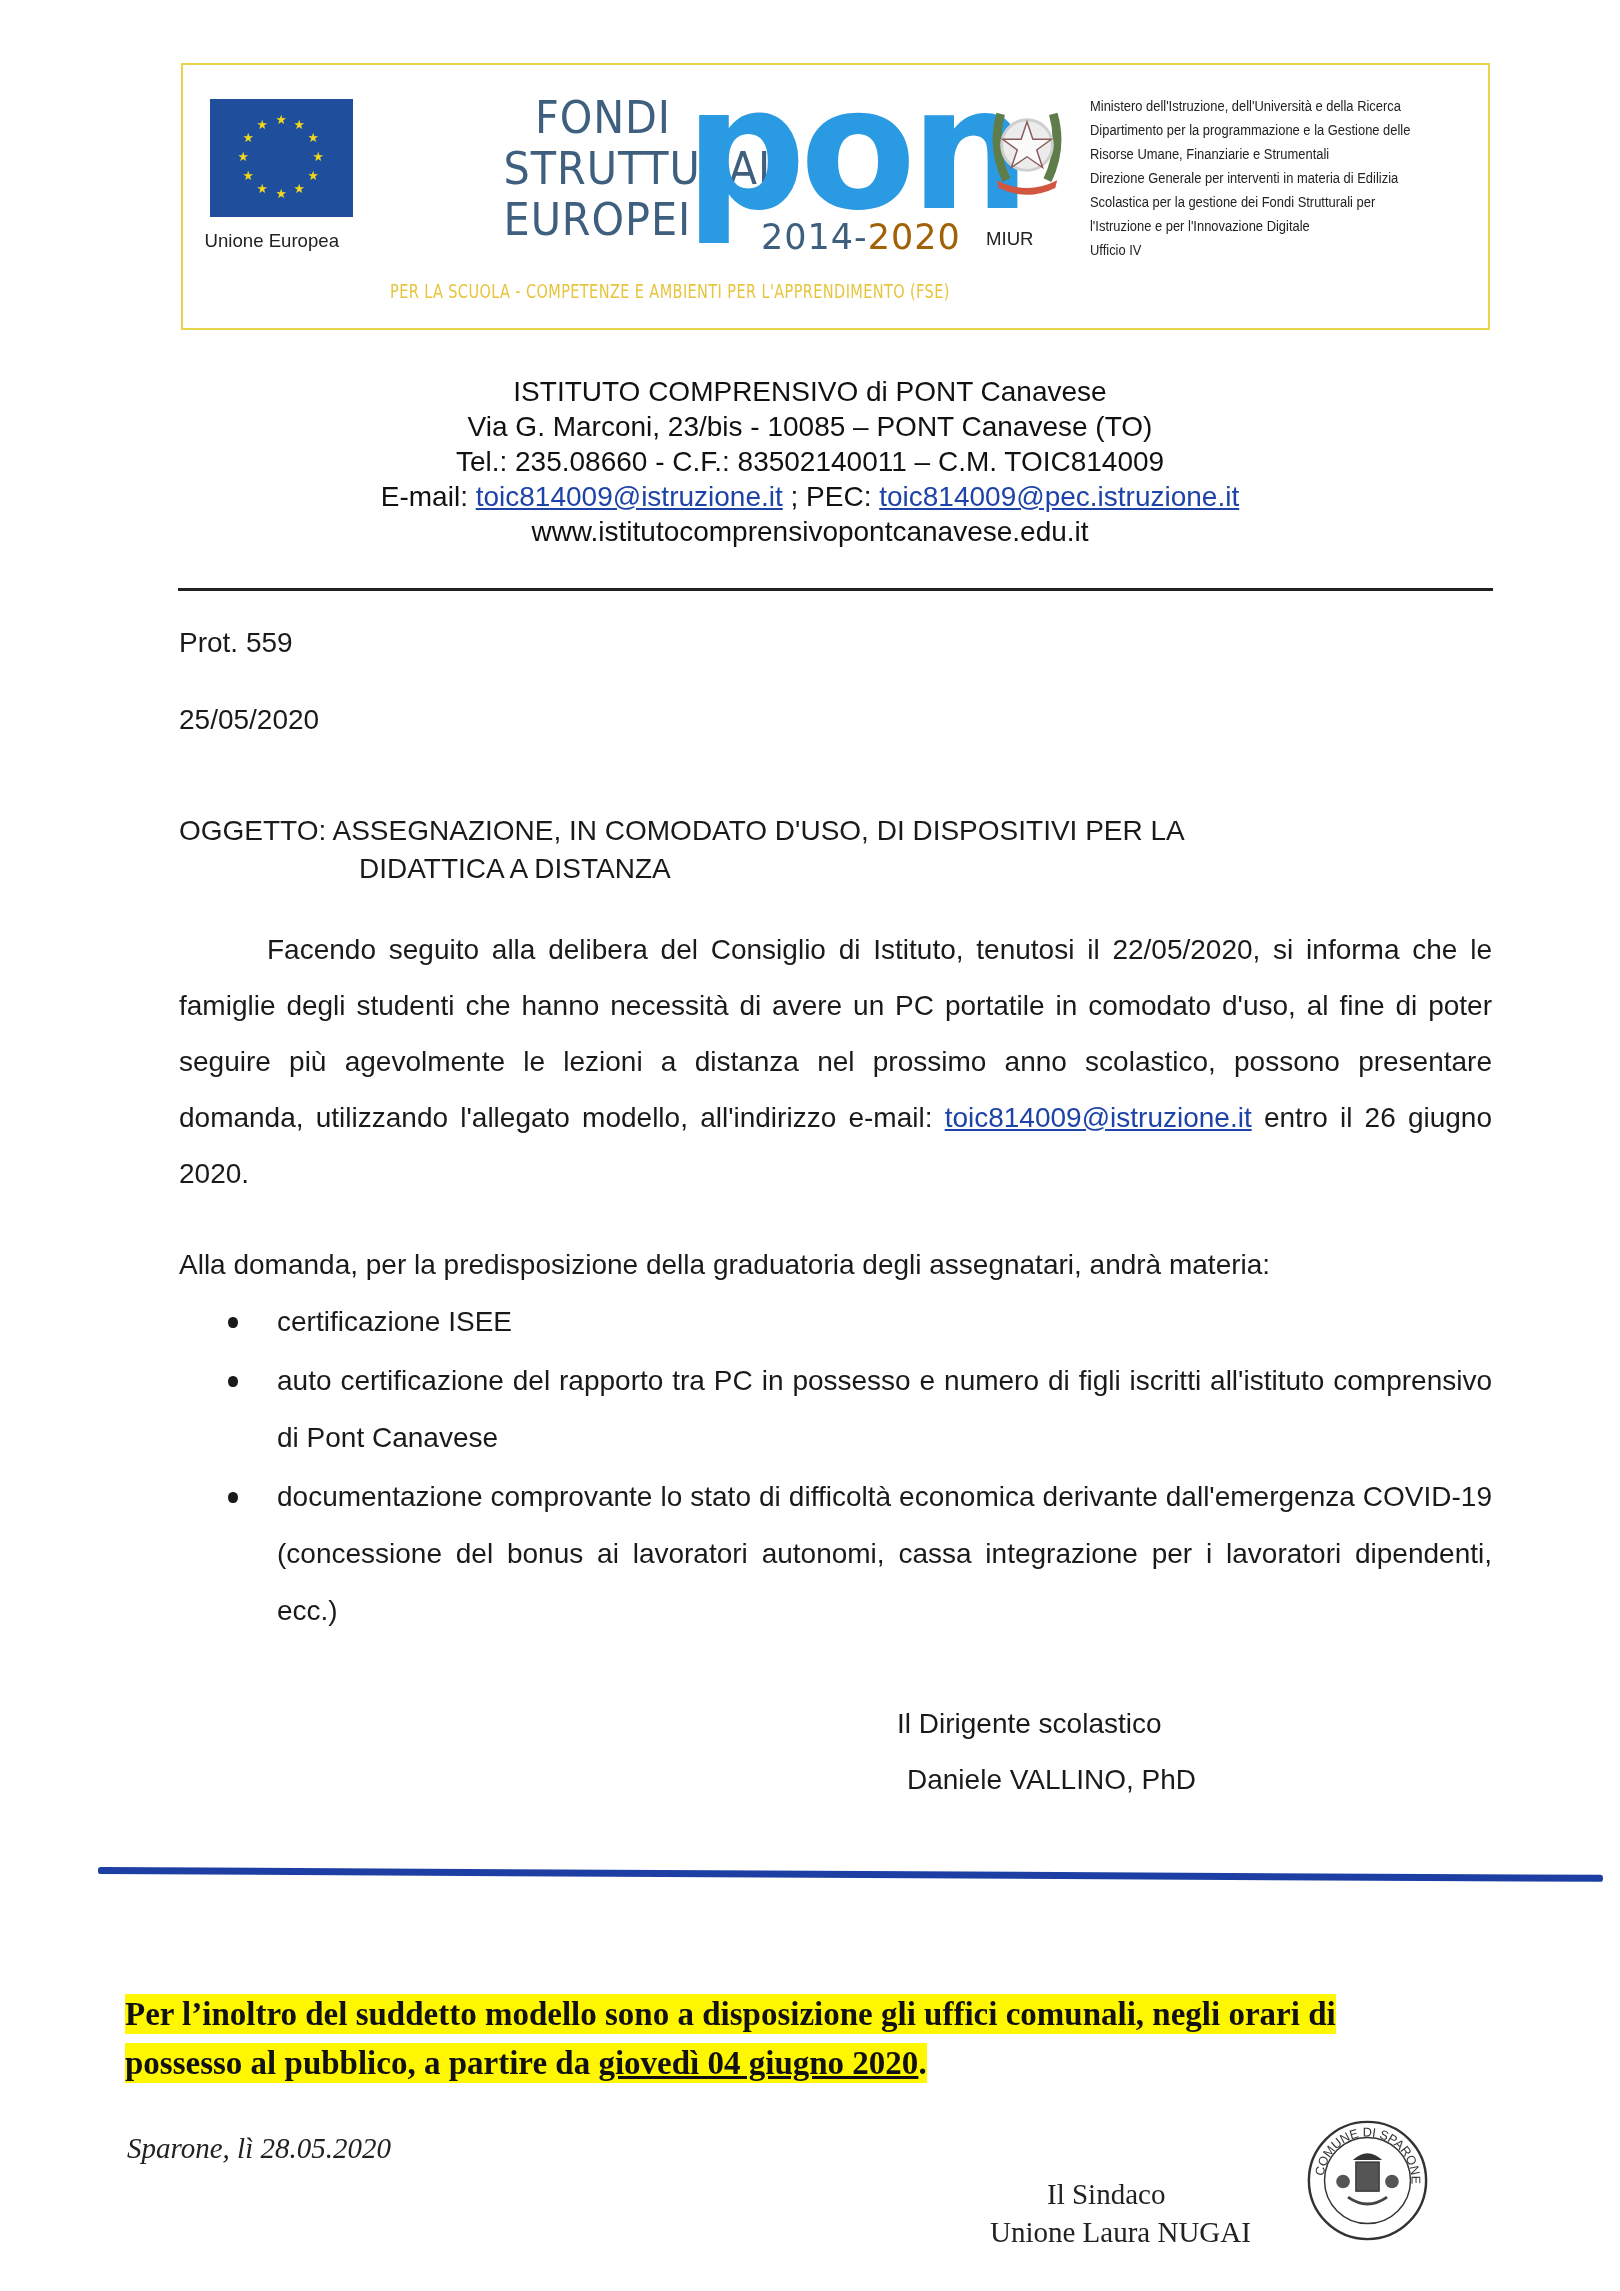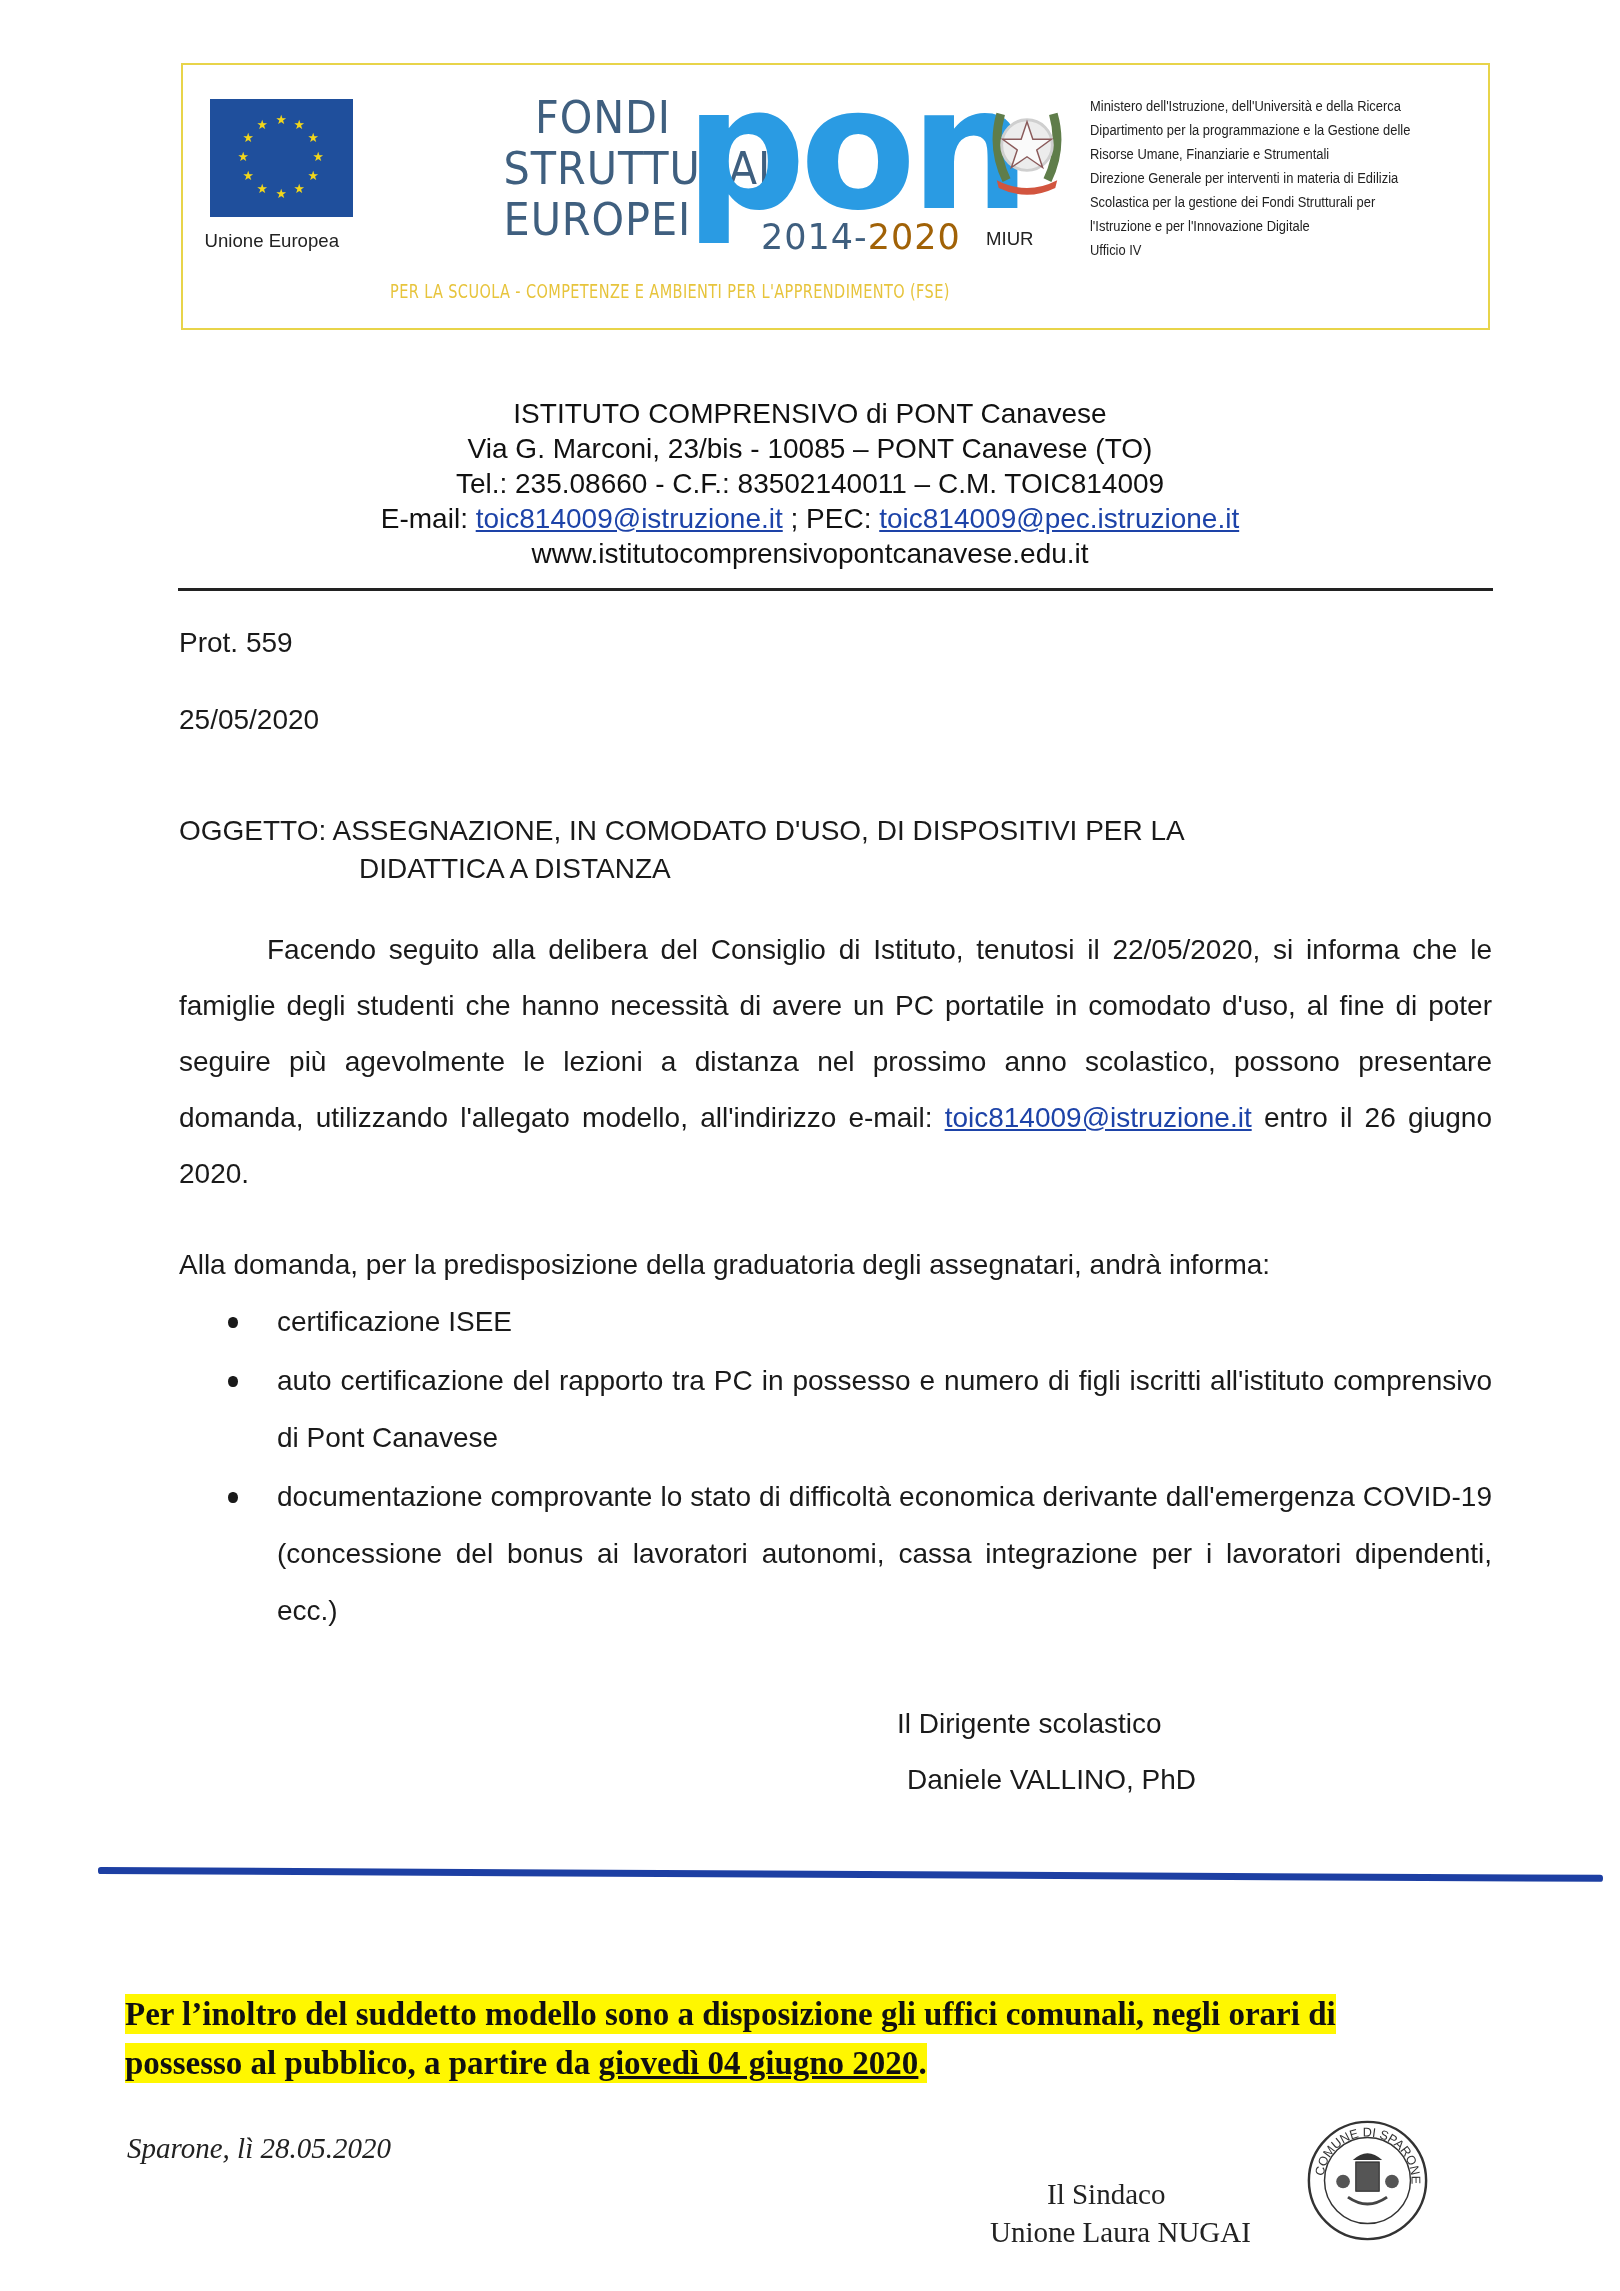--- a/index.html
+++ b/index.html
@@ -13,21 +13,21 @@
   .fondi { position: absolute; left: 306px; top: 27.4px; width: 182px; text-align: right; font-family: "DejaVu Sans", sans-serif; color: #3f5f7f; font-size: 45px; line-height: 51px; letter-spacing: 1px; transform: scaleX(0.92); transform-origin: right; }
   .pon { position: absolute; left: 502px; top: 0px; font-family: "DejaVu Sans", sans-serif; font-weight: bold; color: #2a9be3; font-size: 169px; letter-spacing: -5.9px; line-height: 1; }
   .pon-years { position: absolute; left: 578px; top: 152px; font-family: "DejaVu Sans", sans-serif; font-size: 35px; color: #3f5f7f; letter-spacing: 1px; }
   .pon-years .acc { color: #a16207; }
   .fse { position: absolute; left: 207px; top: 216px; font-family: "DejaVu Sans", sans-serif; color: #e7c43c; font-size: 18.6px; letter-spacing: 0.5px; transform: scaleX(0.78); transform-origin: left; white-space: nowrap; }
   .miur-emblem { position: absolute; left: 806px; top: 29px; width: 76px; height: 108px; }
   .miur-label { position: absolute; left: 787px; top: 163px; font-size: 18.6px; color: #222; margin-left: 16px; }
   .ministry { position: absolute; left: 907px; top: 29px; font-size: 14.7px; line-height: 24px; color: #222; transform: scaleX(0.88); transform-origin: left; white-space: nowrap; }
 
   
-  .inst { position: absolute; left: 0; width: 1620px; top: 374px; text-align: center; font-size: 28px; line-height: 35px; color: #111; margin-top: 22px; }
+  .inst { position: absolute; left: 0; width: 1620px; top: 374px; text-align: center; font-size: 28px; line-height: 35px; color: #111; }
   .inst a { color: #1d43a8; text-decoration: underline; }
   .hr1 { position: absolute; left: 178px; top: 588px; width: 1315px; height: 2.9px; background: #222; }
 
   .t { position: absolute; font-size: 28px; color: #1a1a1a; white-space: nowrap; }
   .prot { left: 179px; top: 627px; }
   .date { left: 179px; top: 704px; }
   .obj1 { left: 179px; top: 815px; }
   .obj2 { left: 359px; top: 853px; }
 
   .para { position: absolute; left: 179px; width: 1313px; font-size: 28px; line-height: 56px; text-align: justify; text-align-last: left; color: #1a1a1a; }
@@ -115,21 +115,21 @@
 </div>
 <div class="hr1"></div>
 
 <div class="t prot">Prot. 559</div>
 <div class="t date">25/05/2020</div>
 <div class="t obj1">OGGETTO: ASSEGNAZIONE, IN COMODATO D'USO, DI DISPOSITIVI PER LA</div>
 <div class="t obj2">DIDATTICA A DISTANZA</div>
 
 <div class="para para1"><span>Facendo seguito alla delibera del Consiglio di Istituto, tenutosi il 22/05/2020, si informa che le famiglie degli studenti che hanno necessità di avere un PC portatile in comodato d'uso, al fine di poter seguire più agevolmente le lezioni a distanza nel prossimo anno scolastico, possono presentare domanda, utilizzando l'allegato modello, all'indirizzo e-mail: </span><a>toic814009@istruzione.it</a><span> entro il  26 giugno 2020.</span></div>
 
-<div class="para para2">Alla domanda, per la predisposizione della graduatoria degli assegnatari, andrà informa:</div>
+<div class="para para2">Alla domanda, per la predisposizione della graduatoria degli assegnatari, andrà materia:</div>
 
 <ul class="bullets">
   <li><span class="dot"></span><span>certificazione ISEE</span></li>
   <li><span class="dot"></span><span>auto certificazione del rapporto tra PC in possesso e numero di figli iscritti all'istituto comprensivo di Pont Canavese</span></li>
   <li><span class="dot"></span><span>documentazione comprovante lo stato di difficoltà economica derivante dall'emergenza COVID-19 (concessione del bonus ai lavoratori autonomi, cassa integrazione per i lavoratori dipendenti, ecc.)</span></li>
 </ul>
 
 <div class="t sign1">Il Dirigente scolastico</div>
 <div class="t sign2">Daniele VALLINO, PhD</div>
 

